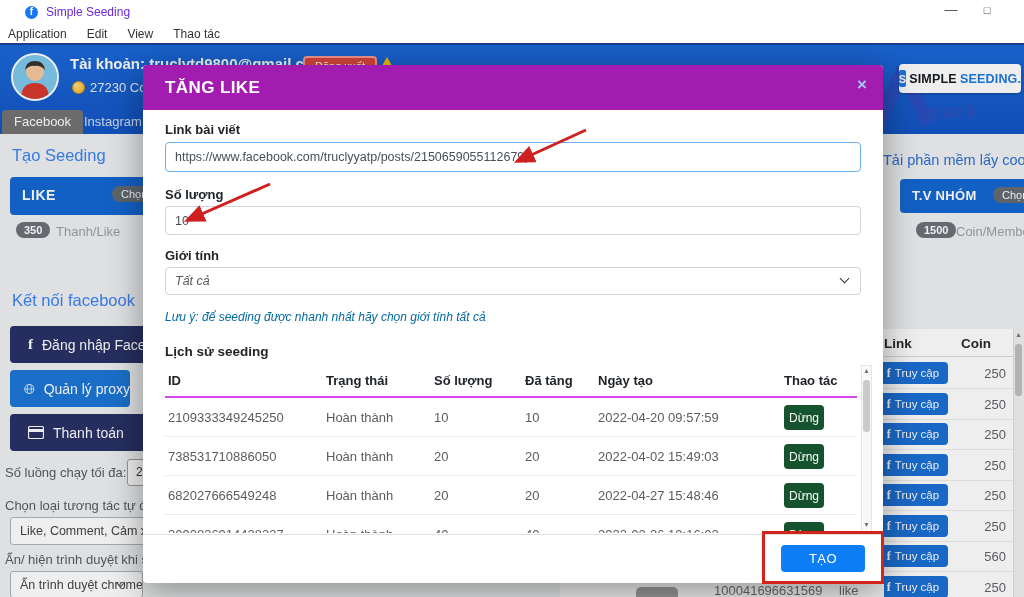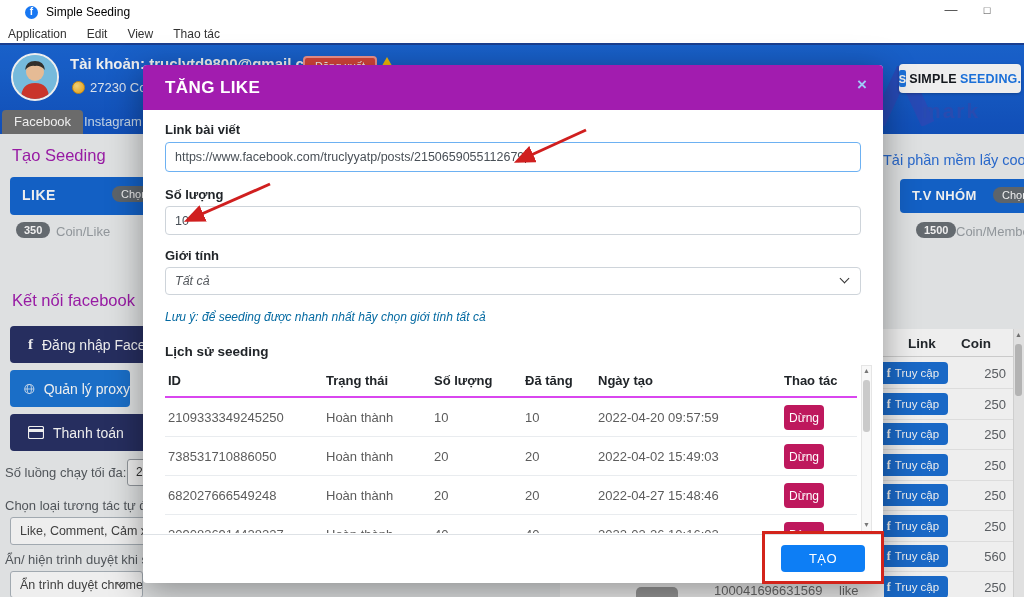--- a/index.html
+++ b/index.html
@@ -4,21 +4,21 @@
 <style>
   html,body{margin:0;padding:0;background:#d8d8d8;}
   .screen{position:relative;width:1024px;height:597px;background:#fff;overflow:hidden;
           font-family:"Liberation Sans",sans-serif;-webkit-font-smoothing:antialiased;}
   .screen *{box-sizing:border-box;}
 
   
   .titlebar{position:absolute;left:0;top:0;width:1024px;height:24px;background:#fff;display:flex;align-items:center;}
   .fb-circle{width:13px;height:13px;border-radius:50%;background:#1877f2;color:#fff;font-size:10px;font-weight:bold;
              display:flex;align-items:center;justify-content:center;margin:0 8px 0 25px;line-height:1;}
-  .title-text{font-size:12px;color:#000000;}
+  .title-text{font-size:12px;color:#6d28d9;}
   .win-ctl{position:absolute;top:2px;font-size:13px;color:#444;width:22px;text-align:center;cursor:default;}
   .win-min{right:62px;}
   .win-max{right:26px;font-size:11px;top:4px;}
 
   
   .menubar{position:absolute;left:0;top:24px;width:1024px;height:19px;background:#fff;display:flex;align-items:center;padding-left:8px;}
   .menu-item{font-size:12px;color:#333;margin-right:20px;}
   .navy-line{position:absolute;left:0;top:43px;width:1024px;height:2px;background:#1a3e8f;}
 
   
@@ -36,21 +36,21 @@
   .wm-glyph{position:absolute;left:870px;top:66px;z-index:1;opacity:.92;}
   .wm-text{position:absolute;left:922px;top:99px;font-size:21px;font-weight:800;color:#2b50bd;letter-spacing:2px;z-index:1;}
   .tab{position:absolute;top:110px;height:24px;line-height:24px;padding:0 12px;font-size:13px;border-radius:4px 4px 0 0;}
   .tab-active{left:2px;background:#737373;color:#fff;}
   .tab-idle{left:72px;color:#cfe0f2;}
 
   
   .content-bg{position:absolute;left:0;top:134px;width:1024px;height:463px;background:#eef0f1;}
 
   
-  .h-section{position:absolute;font-size:16.5px;color:#a21caf;}
+  .h-section{position:absolute;font-size:16.5px;color:#3b82f6;}
   .h-create{left:12px;top:146px;}
   .h-connect{left:12px;top:291px;}
   .like-card{position:absolute;left:10px;top:177px;width:160px;height:38px;background:#1467d2;border-radius:4px;}
   .like-label{position:absolute;left:12px;top:10px;color:#fff;font-weight:bold;font-size:14px;letter-spacing:.5px;}
   .pill{background:#636b72;color:#fff;font-size:11px;border-radius:9px;padding:2px 9px;white-space:nowrap;}
   .like-pill{position:absolute;left:102px;top:9px;}
   .price-pill{position:absolute;left:16px;top:222px;background:#6b7177;color:#fff;font-size:11px;font-weight:bold;border-radius:9px;padding:2px 8px;}
   .price-unit{position:absolute;left:56px;top:224px;font-size:13px;color:#9ba1a6;}
   .side-btn{position:absolute;left:10px;height:37px;border-radius:4px;color:#fff;font-size:14px;display:flex;align-items:center;padding-left:18px;gap:9px;white-space:nowrap;overflow:hidden;}
   .btn-fb{top:326px;width:170px;background:#283166;}
@@ -71,21 +71,21 @@
   
   .cookie-link{position:absolute;left:883px;top:152px;font-size:14.5px;color:#2b6fd9;white-space:nowrap;}
   .navy-stub{position:absolute;left:866px;top:180px;width:16px;height:34px;background:#283166;border-radius:3px;}
   .group-btn{position:absolute;left:900px;top:179px;width:135px;height:34px;background:#1467d2;border-radius:4px;}
   .group-label{position:absolute;left:12px;top:9px;color:#fff;font-weight:bold;font-size:13px;letter-spacing:.3px;}
   .group-pill{position:absolute;left:93px;top:8px;}
   .gprice-pill{position:absolute;left:916px;top:222px;background:#6b7177;color:#fff;font-size:11px;font-weight:bold;border-radius:9px;padding:2px 8px;}
   .gprice-unit{position:absolute;left:956px;top:224px;font-size:13px;color:#9ba1a6;white-space:nowrap;}
   .rtable{position:absolute;left:872px;top:329px;width:141px;height:268px;background:#fff;border-left:1px solid #e2e2e2;}
   .rth{position:absolute;top:336px;font-size:13.5px;font-weight:bold;color:#24292e;}
-  .rth-link{left:908px;}
+  .rth-link{left:884px;}
   .rth-coin{left:961px;}
   .rth-line{position:absolute;left:872px;top:356px;width:141px;height:1px;background:#d9d9d9;}
   .rrow{position:absolute;left:872px;width:141px;height:30px;border-bottom:1px solid #ececec;}
   .visit-btn{position:absolute;left:6px;top:3px;width:70px;height:22px;background:#1a6fd4;border:none;border-radius:4px;color:#fff;font-size:11.5px;display:flex;align-items:center;justify-content:center;gap:4px;padding:0;}
   .visit-btn .ficon{font-size:12px;}
   .rcoin{position:absolute;left:100px;top:7px;width:34px;font-size:13px;color:#5f6368;text-align:right;}
   .rscroll{position:absolute;left:1013px;top:329px;width:11px;height:268px;background:#f0f0f0;border-left:1px solid #ddd;}
   .rscroll-thumb{position:absolute;left:1015px;top:344px;width:7px;height:52px;background:#c0c0c0;border-radius:3px;}
   .scroll-arrow{position:absolute;font-size:7px;color:#777;}
   .rscroll-up{left:1015px;top:331px;}
@@ -113,21 +113,21 @@
            font-size:12.5px;color:#55595e;padding:6px 0 0 9px;font-style:italic;}
   .gender-chev{left:698px;top:210px;border-color:#333;}
   .mnote{position:absolute;left:22px;top:245px;font-size:12px;font-style:italic;color:#0369a1;}
   .mhistory{position:absolute;left:22px;top:279px;font-size:13.5px;font-weight:bold;color:#212529;}
   .mtable{position:absolute;left:22px;top:300px;width:692px;height:168px;overflow:hidden;}
   .mthead{position:relative;height:33px;border-bottom:2px solid #d946ef;text-decoration:underline;}
   .mthead span{position:absolute;top:8px;font-size:13px;font-weight:bold;color:#212529;}
   .mrow{position:relative;height:39px;border-bottom:1px solid #e9ecef;}
   .mrow span{position:absolute;top:12px;font-size:13px;color:#5c5c5c;white-space:nowrap;}
   .c1{left:3px;}.c2{left:161px;}.c3{left:269px;}.c4{left:360px;}.c5{left:433px;}.c6{left:619px;}
-  .stop-btn{position:absolute;left:619px;top:7px;width:40px;height:25px;background:#be185d;border:none;border-radius:4px;
+  .stop-btn{position:absolute;left:619px;top:7px;width:40px;height:25px;background:#14532d;border:none;border-radius:4px;
             color:#fff;font-size:12px;padding:0;}
   .mscroll{position:absolute;left:718px;top:300px;width:11px;height:168px;background:#f8f8f8;border:1px solid #e5e5e5;}
   .mscroll-thumb{position:absolute;left:720px;top:315px;width:7px;height:52px;background:#cacaca;border-radius:3px;}
   .mup{left:720px;top:302px;}
   .mdown{left:720px;top:456px;}
   .mfooter-line{position:absolute;left:0;top:469px;width:740px;height:1px;background:#dee2e6;}
   .tao-btn{position:absolute;left:638px;top:480px;width:84px;height:27px;background:#0d7ef5;border:none;border-radius:4px;
            color:#fff;font-size:13px;letter-spacing:.5px;padding:0;}
 
   
@@ -184,21 +184,21 @@
   <span class="tab tab-idle">Instagram</span>
 
   <div class="content-bg"></div>
 
   <span class="h-section h-create">Tạo Seeding</span>
   <div class="like-card">
     <span class="like-label">LIKE</span>
     <span class="pill like-pill">Chọn</span>
   </div>
   <span class="price-pill">350</span>
-  <span class="price-unit">Coin/Like</span>
+  <span class="price-unit">Thanh/Like</span>
 
   <span class="h-section h-connect">Kết nối facebook</span>
   <div class="side-btn btn-fb">
     <span class="ficon">f</span>
     <span>Đăng nhập Facebook</span>
   </div>
   <div class="side-btn btn-proxy">
     <svg width="14" height="14" viewBox="0 0 14 14">
       <circle cx="7" cy="7" r="6" fill="none" stroke="#cfe2f8" stroke-width="1.4"></circle>
       <ellipse cx="7" cy="7" rx="2.8" ry="6" fill="none" stroke="#cfe2f8" stroke-width="1.2"></ellipse>

